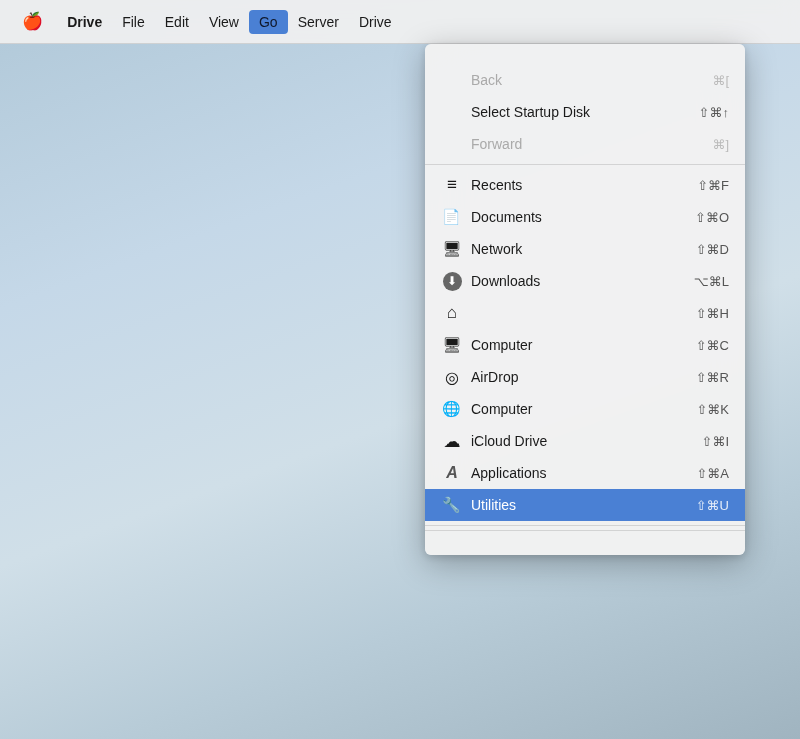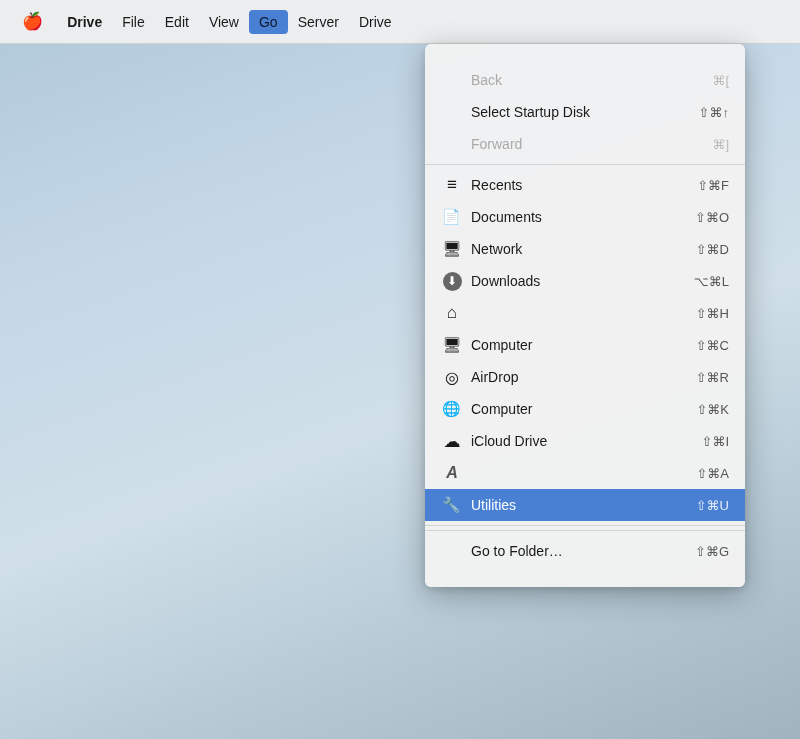--- a/index.html
+++ b/index.html
@@ -228,34 +228,30 @@
   </div>
 
   <div class="menu-item">
     <span class="menu-icon" style="font-size:17px;">☁</span>
     <span class="menu-label">iCloud Drive</span>
     <span class="menu-shortcut">⇧⌘I</span>
   </div>
 
   <div class="menu-item">
     <span class="menu-icon" style="font-size:16px; font-style:italic; font-weight:bold; color:#555;">A</span>
+    <span class="menu-label">Applications</span>
     <span class="menu-shortcut">⇧⌘A</span>
   </div>
 
   <div class="menu-item highlighted">
     <span class="menu-icon" style="font-size:15px;">🔧</span>
     <span class="menu-label">Utilities</span>
     <span class="menu-shortcut">⇧⌘U</span>
   </div>
 
   <div class="menu-separator"></div>
 
 
   <div class="menu-separator"></div>
 
-  <div class="menu-item">
-    <span class="menu-icon"></span>
-    <span class="menu-label">Go to Folder…</span>
-    <span class="menu-shortcut">⇧⌘G</span>
-  </div>
 
 
 </div>
 
 </body></html>

